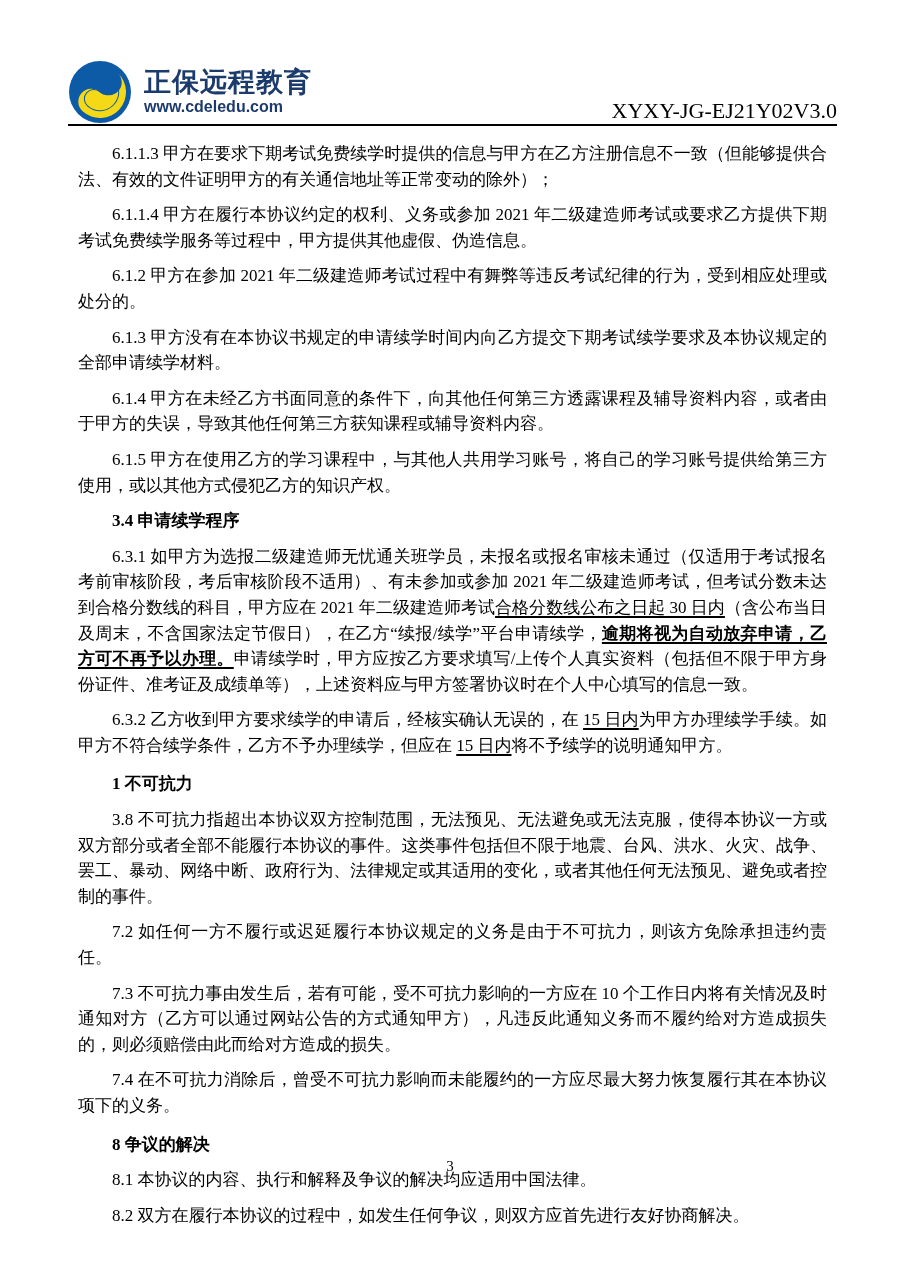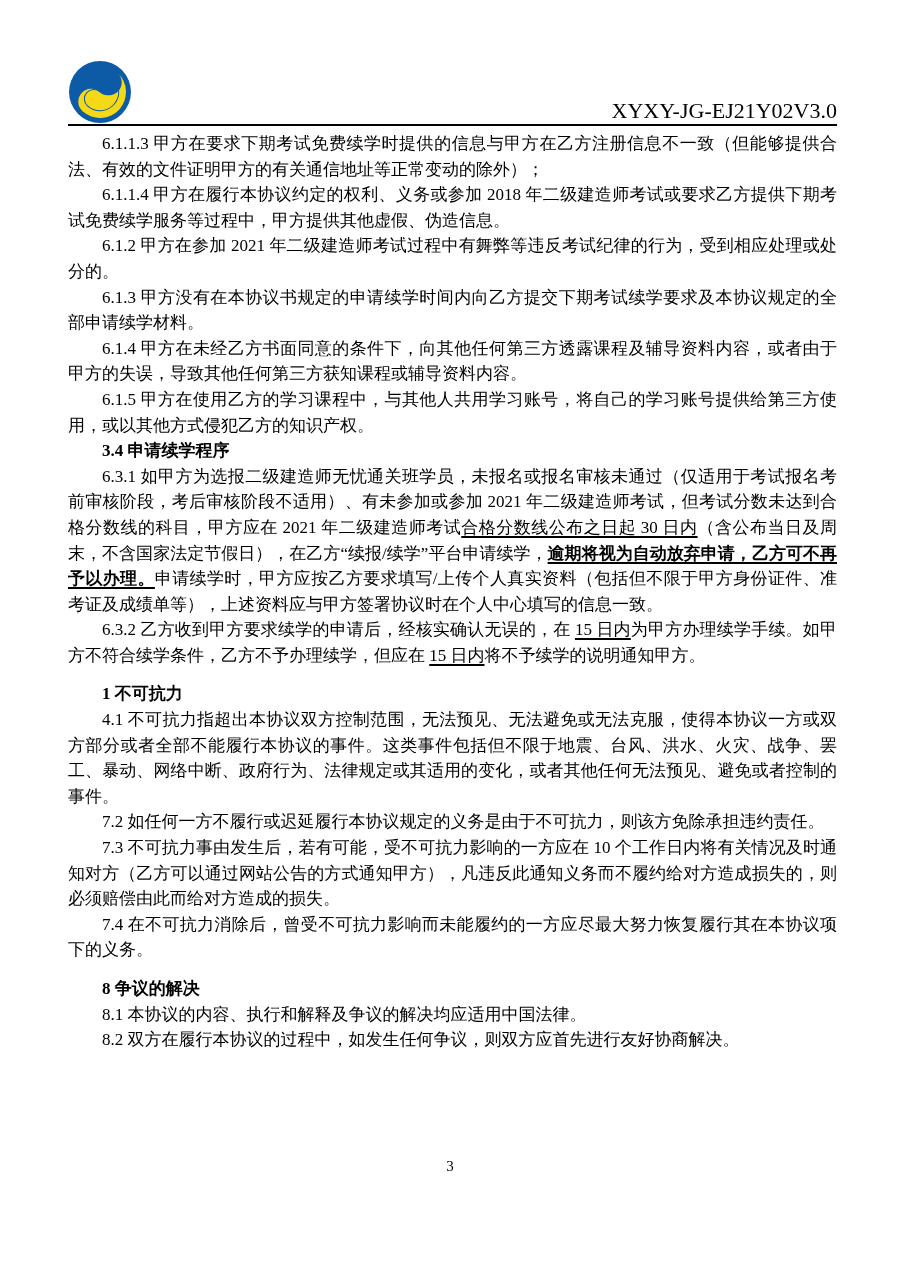--- a/index.html
+++ b/index.html
@@ -63,21 +63,21 @@
   
   .doc-body {
     position: absolute;
     left: 68px;
     right: 63px;
     top: 131px;
     font-size: 17px;
     line-height: 25.6px;
     text-align: justify;
   }
-  .doc-body p { margin: 0; text-indent: 2em; }
+  .doc-body p { margin: 10px; text-indent: 2em; }
   .doc-body p.heading { font-weight: bold; }
   .doc-body p.space-before { margin-top: 13px; }
   .u { text-decoration: underline; text-underline-offset: 3px; text-decoration-thickness: 1.5px; }
   .b { font-weight: bold; }
 
   
   .footer {
     position: absolute;
     left: 0;
     right: 0;
@@ -93,38 +93,42 @@
 
   <div class="header">
     <div class="logo">
       <svg class="logo-mark" viewBox="0 0 64 64" xmlns="http://www.w3.org/2000/svg" aria-hidden="true">
         <circle cx="32" cy="32" r="31" fill="#0d5aa7"></circle>
         <g transform="rotate(42 32 32)">
           <path d="M32 6 A26 26 0 0 1 32 58 A13 13 0 0 1 32 32 A13 13 0 0 0 32 6 Z" fill="#f5d916"></path>
           <path d="M32 6 A26 26 0 0 1 32 58 A13 13 0 0 1 32 32 A13 13 0 0 0 32 6 Z" fill="none" stroke="#0d5aa7" stroke-width="1.4" transform="scale(0.72) translate(12.4 12.4)"></path>
         </g>
       </svg>
+      <div class="logo-text">
+        <span class="logo-title">正保远程教育</span>
+        <span class="logo-url">www.cdeledu.com</span>
+      </div>
     </div>
     <div class="doc-code">XYXY-JG-EJ21Y02V3.0</div>
   </div>
 
   <div class="header-rule"></div>
 
   <div class="doc-body">
       <p><span>6.1.1.3 甲方在要求下期考试免费续学时提供的信息与甲方在乙方注册信息不一致（但能够提供合法、有效的文件证明甲方的有关通信地址等正常变动的除外）；</span></p>
-      <p><span>6.1.1.4 甲方在履行本协议约定的权利、义务或参加 2018 年二级建造师考试或要求乙方提供下期考试免费续学服务等过程中，甲方提供其他虚假、伪造信息。</span></p>
+      <p><span>6.1.1.4 甲方在履行本协议约定的权利、义务或参加 2021 年二级建造师考试或要求乙方提供下期考试免费续学服务等过程中，甲方提供其他虚假、伪造信息。</span></p>
       <p><span>6.1.2 甲方在参加 2021 年二级建造师考试过程中有舞弊等违反考试纪律的行为，受到相应处理或处分的。</span></p>
       <p><span>6.1.3 甲方没有在本协议书规定的申请续学时间内向乙方提交下期考试续学要求及本协议规定的全部申请续学材料。</span></p>
       <p><span>6.1.4 甲方在未经乙方书面同意的条件下，向其他任何第三方透露课程及辅导资料内容，或者由于甲方的失误，导致其他任何第三方获知课程或辅导资料内容。</span></p>
       <p><span>6.1.5 甲方在使用乙方的学习课程中，与其他人共用学习账号，将自己的学习账号提供给第三方使用，或以其他方式侵犯乙方的知识产权。</span></p>
       <p class="heading"><span>3.4 申请续学程序</span></p>
       <p><span>6.3.1 如甲方为选报二级建造师无忧通关班学员，未报名或报名审核未通过（仅适用于考试报名考前审核阶段，考后审核阶段不适用）、有未参加或参加 2021 年二级建造师考试，但考试分数未达到合格分数线的科目，甲方应在 2021 年二级建造师考试</span><span class="u">合格分数线公布之日起 30 日内</span><span>（含公布当日及周末，不含国家法定节假日），在乙方“续报/续学”平台申请续学，</span><span class="u b">逾期将视为自动放弃申请，乙方可不再予以办理。</span><span>申请续学时，甲方应按乙方要求填写/上传个人真实资料（包括但不限于甲方身份证件、准考证及成绩单等），上述资料应与甲方签署协议时在个人中心填写的信息一致。</span></p>
       <p><span>6.3.2 乙方收到甲方要求续学的申请后，经核实确认无误的，在 </span><span class="u">15 日内</span><span>为甲方办理续学手续。如甲方不符合续学条件，乙方不予办理续学，但应在 </span><span class="u">15 日内</span><span>将不予续学的说明通知甲方。</span></p>
       <p class="heading space-before"><span>1 不可抗力</span></p>
-      <p><span>4.1 不可抗力指超出本协议双方控制范围，无法预见、无法避免或无法克服，使得本协议一方或双方部分或者全部不能履行本协议的事件。这类事件包括但不限于地震、台风、洪水、火灾、战争、罢工、暴动、网络中断、政府行为、法律规定或其适用的变化，或者其他任何无法预见、避免或者控制的事件。</span></p>
+      <p><span>3.8 不可抗力指超出本协议双方控制范围，无法预见、无法避免或无法克服，使得本协议一方或双方部分或者全部不能履行本协议的事件。这类事件包括但不限于地震、台风、洪水、火灾、战争、罢工、暴动、网络中断、政府行为、法律规定或其适用的变化，或者其他任何无法预见、避免或者控制的事件。</span></p>
       <p><span>7.2 如任何一方不履行或迟延履行本协议规定的义务是由于不可抗力，则该方免除承担违约责任。</span></p>
       <p><span>7.3 不可抗力事由发生后，若有可能，受不可抗力影响的一方应在 10 个工作日内将有关情况及时通知对方（乙方可以通过网站公告的方式通知甲方），凡违反此通知义务而不履约给对方造成损失的，则必须赔偿由此而给对方造成的损失。</span></p>
       <p><span>7.4 在不可抗力消除后，曾受不可抗力影响而未能履约的一方应尽最大努力恢复履行其在本协议项下的义务。</span></p>
       <p class="heading space-before"><span>8 争议的解决</span></p>
       <p><span>8.1 本协议的内容、执行和解释及争议的解决均应适用中国法律。</span></p>
       <p><span>8.2 双方在履行本协议的过程中，如发生任何争议，则双方应首先进行友好协商解决。</span></p>
     </div>
 
   <div class="footer">
     <span>3</span>

